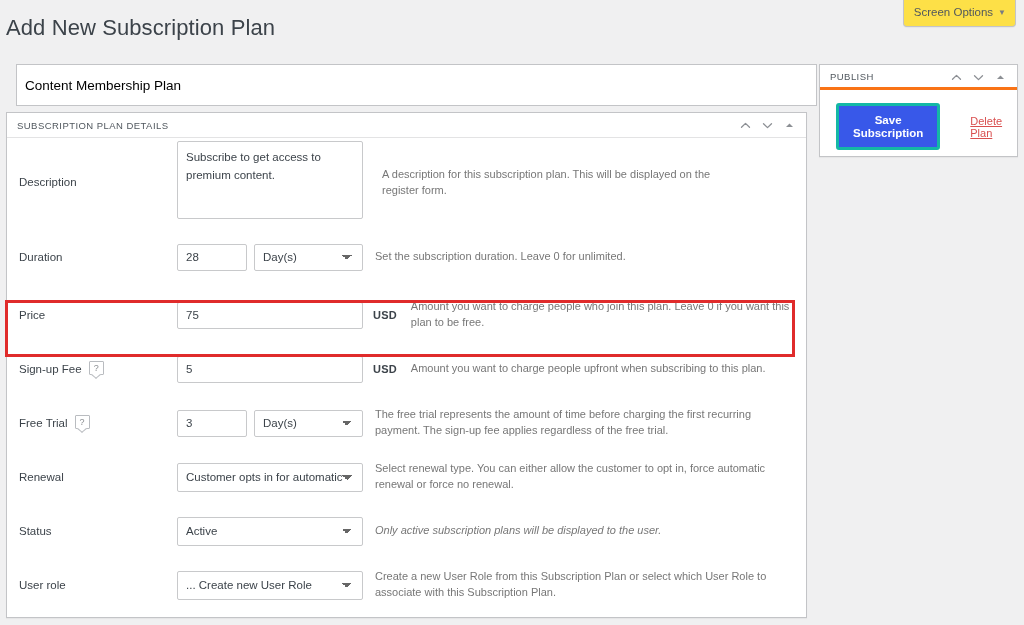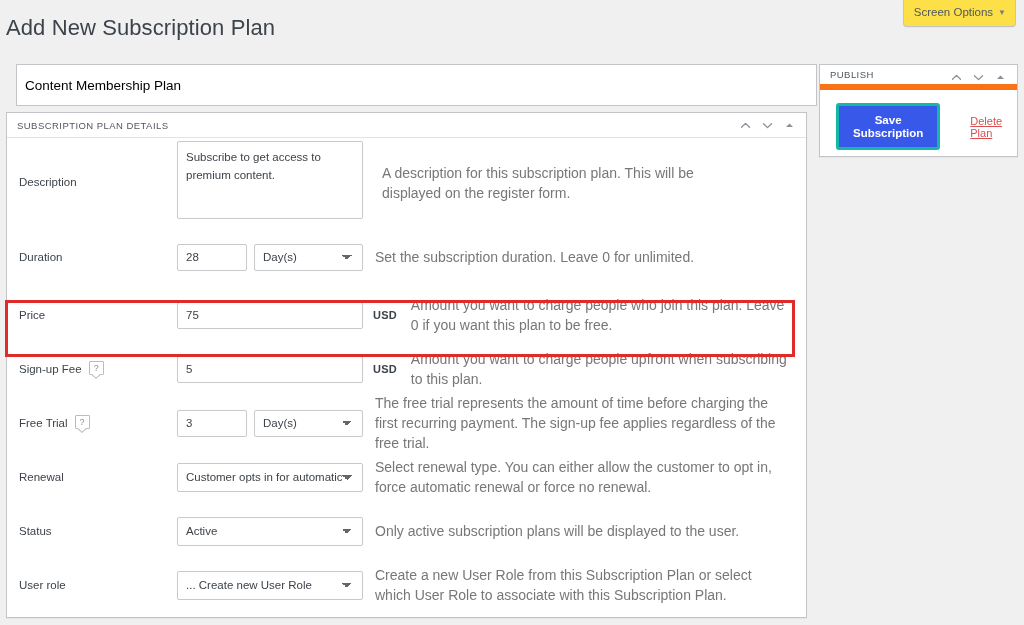--- a/index.html
+++ b/index.html
@@ -119,21 +119,21 @@
     flex: 0 0 170px;
     font-size: 11.5px;
     color: #3c434a;
     padding-left: 12px;
     display: flex;
     align-items: center;
     gap: 7px;
   }
   .fctrl { flex: 0 0 auto; }
   .fdesc {
-    font-size: 14px;
+    font-size: 11px;
     color: #777;
     line-height: 1.45;
     padding-top: 2px;
     flex: 1 1 auto;
   }
 
   
   .tip {
     position: relative;
     display: inline-block;
@@ -209,21 +209,21 @@
   .publish-box {
     position: absolute;
     left: 819px; top: 64px;
     width: 199px; height: 93px;
     background: #fff;
     border: 1px solid #c3c4c7;
     box-shadow: 0 1px 1px rgba(0,0,0,0.04);
   }
   .publish-header {
     height: 25px;
-    border-bottom: 6px solid #f97316;
+    border-bottom: 3px solid #f97316;
     display: flex;
     align-items: center;
     padding-left: 10px;
     position: relative;
   }
   .publish-header .pb-title {
     font-size: 9.5px;
     letter-spacing: 0.45px;
     color: #50575e;
     text-transform: uppercase;
@@ -355,21 +355,21 @@
       <div class="fdesc" style="padding-left:12px;padding-right:20px;padding-top:0;">Select renewal type. You can either allow the customer to opt in, force automatic renewal or force no renewal.</div>
     </div>
 
     <div class="frow" style="height:54px; align-items:center;">
       <div class="flabel">Status</div>
       <div class="fctrl">
         <select class="sel" style="width:186px;height:29px;">
           <option>Active</option>
         </select>
       </div>
-      <div class="fdesc" style="padding-left:12px;padding-right:20px;padding-top:0;">Only active subscription plans will be displayed to the user.</div>
+      <div class="fdesc" style="padding-left:12px;padding-right:20px;padding-top:0;font-style:italic;">Only active subscription plans will be displayed to the user.</div>
     </div>
 
     <div class="frow" style="height:54px; align-items:center;">
       <div class="flabel">User role</div>
       <div class="fctrl">
         <select class="sel" style="width:186px;height:29px;">
           <option>... Create new User Role</option>
         </select>
       </div>
       <div class="fdesc" style="padding-left:12px;padding-right:20px;padding-top:0;">Create a new User Role from this Subscription Plan or select which User Role to associate with this Subscription Plan.</div>

